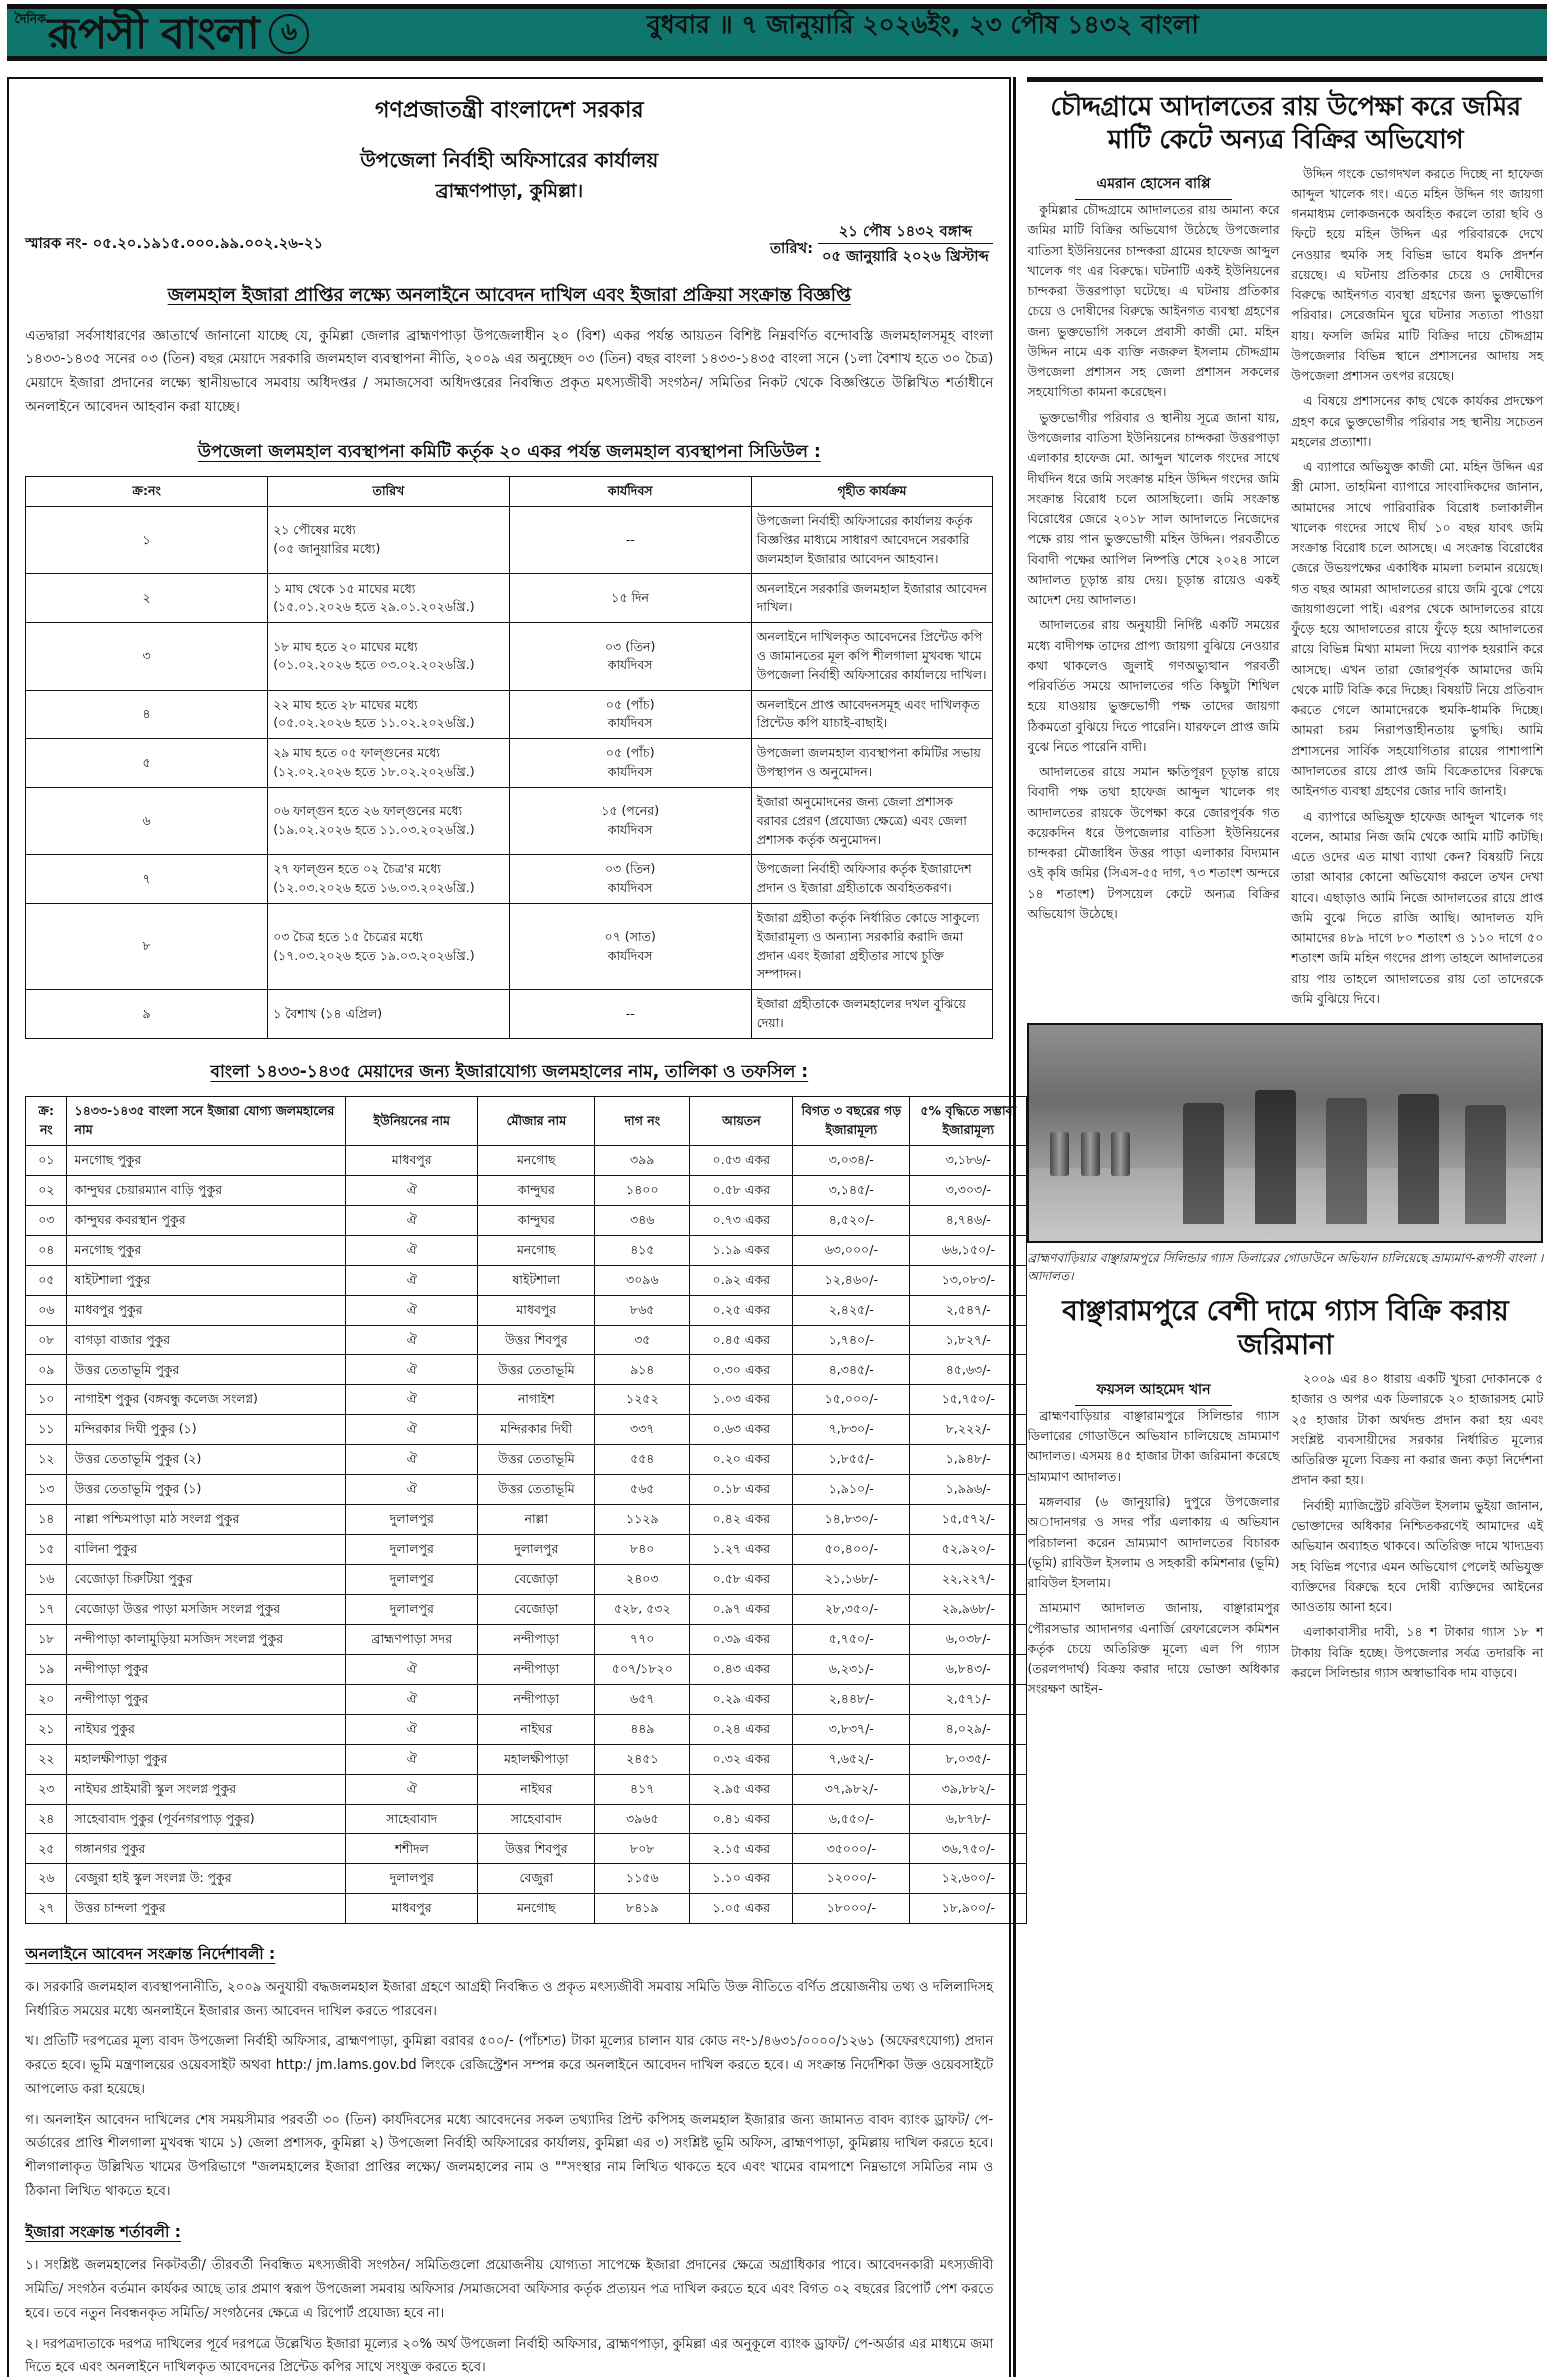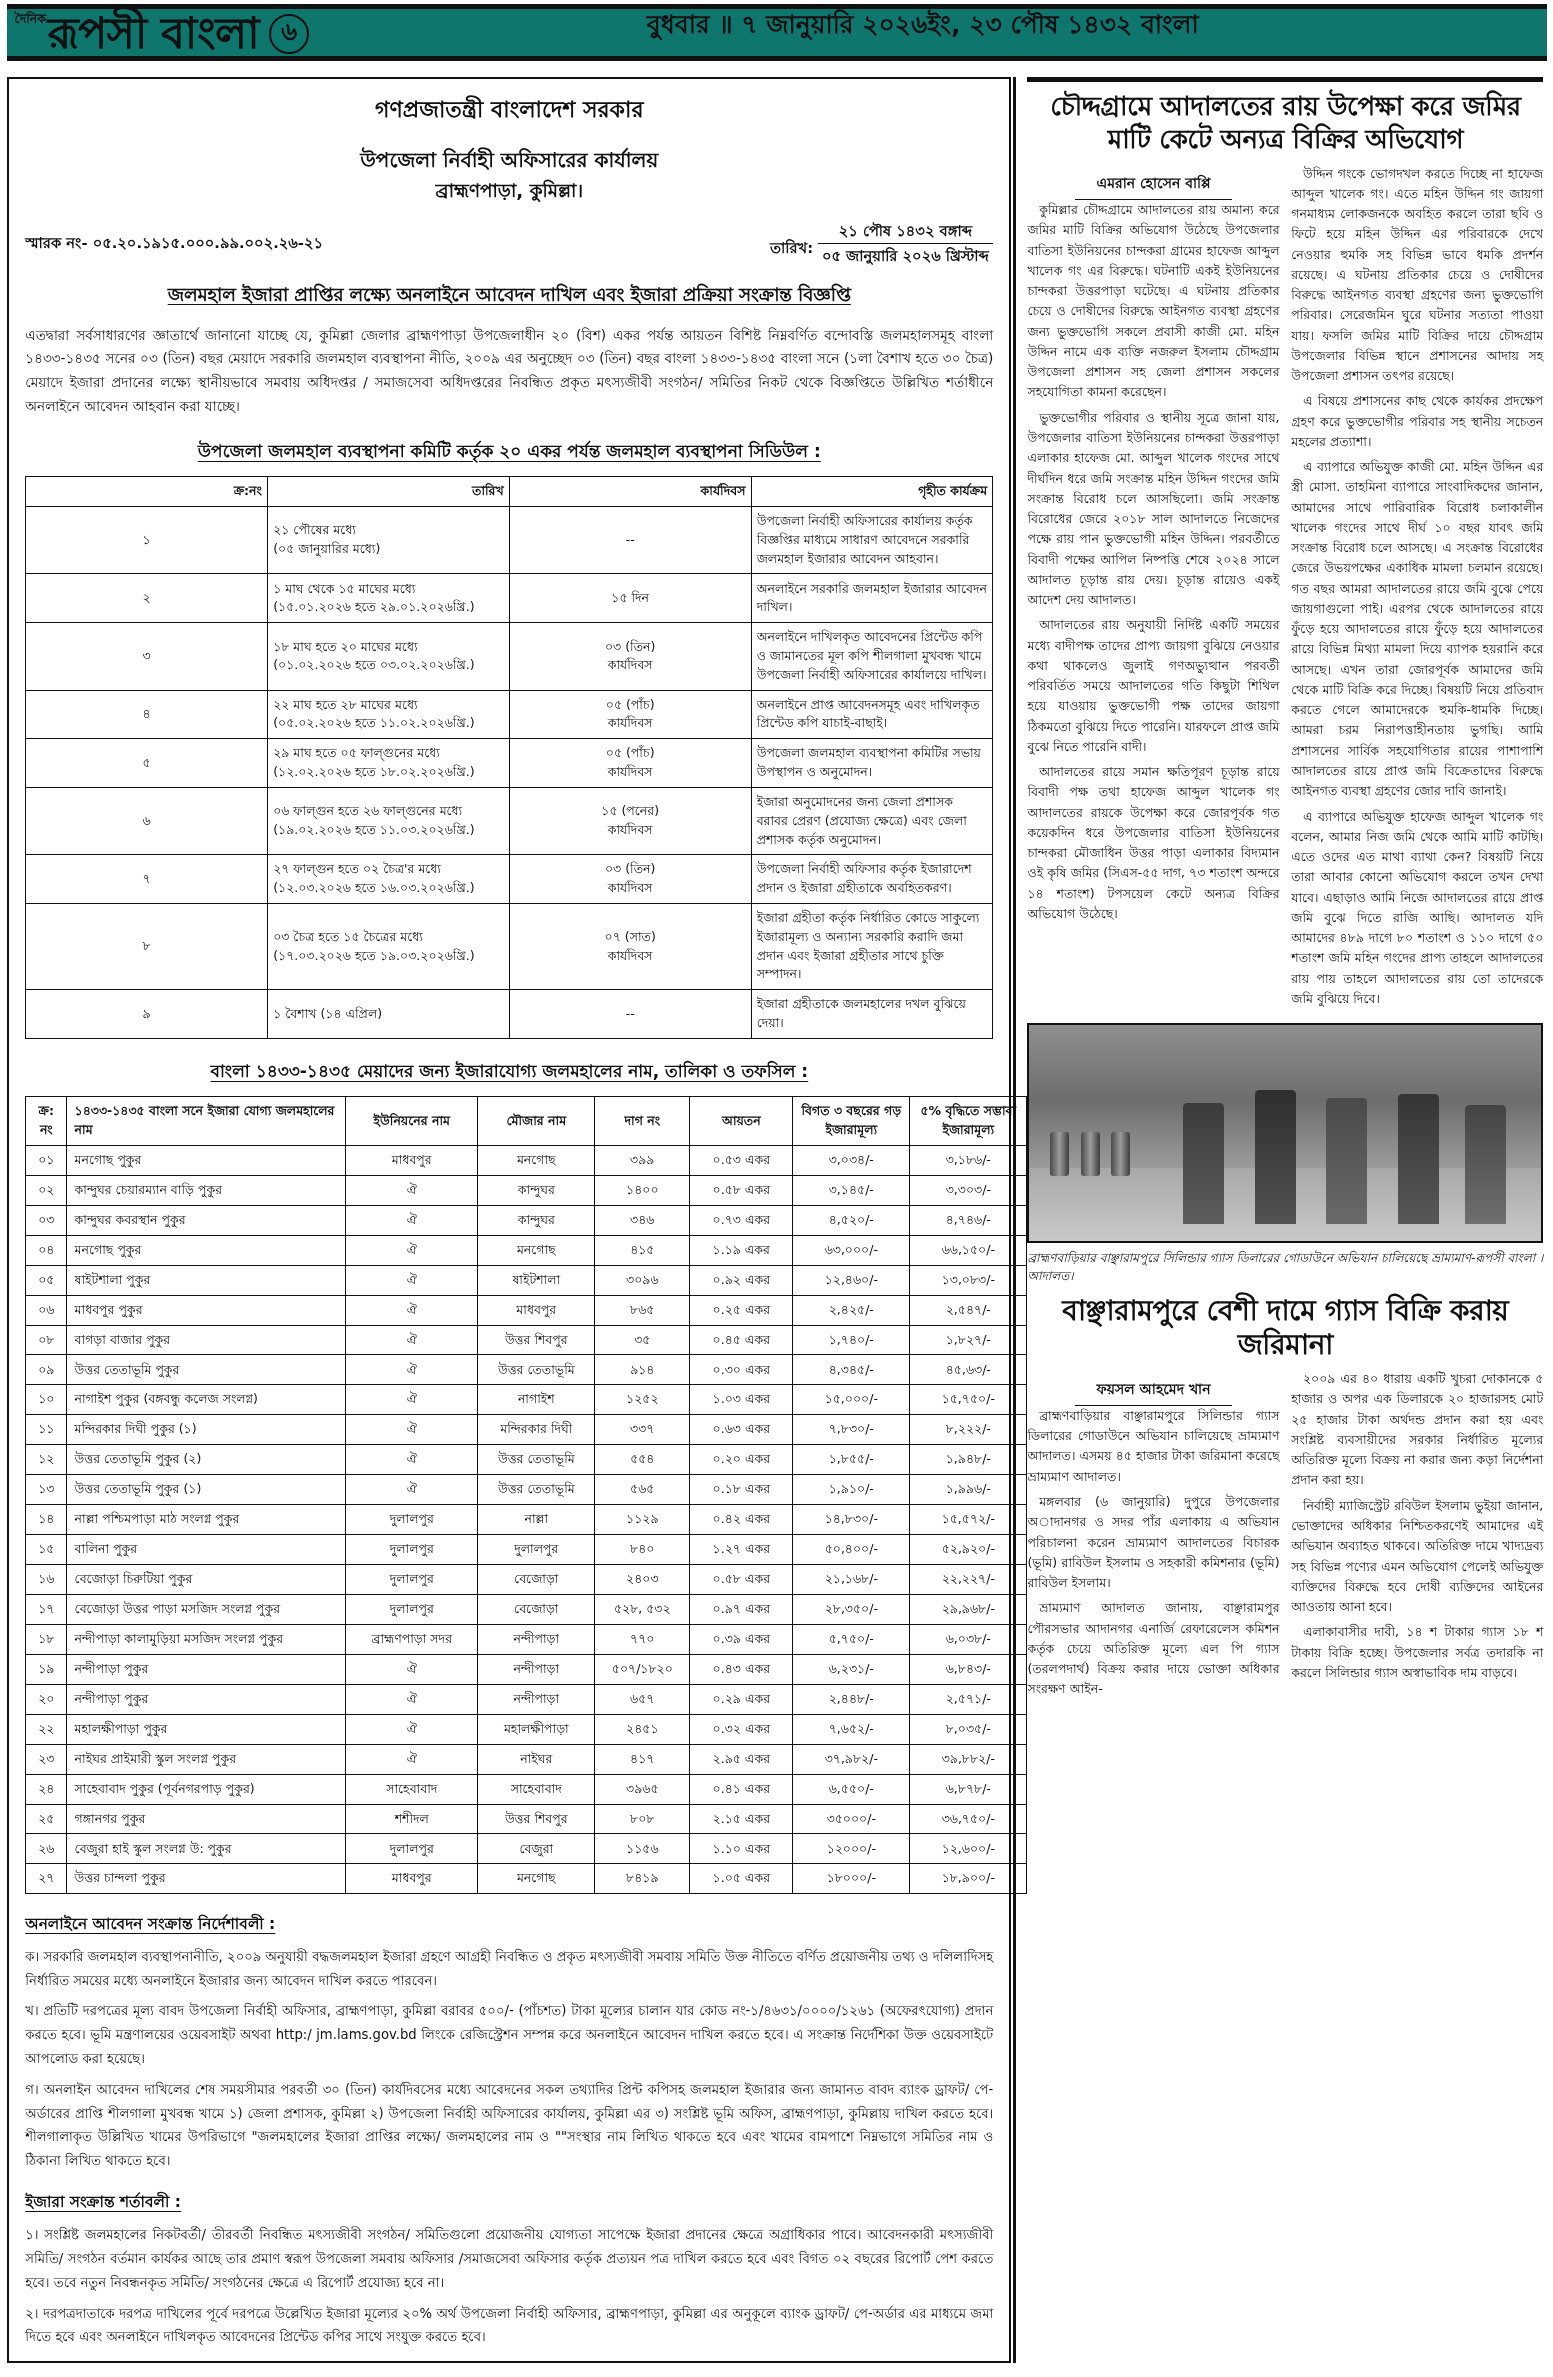--- a/index.html
+++ b/index.html
@@ -104,21 +104,21 @@
   }
 
   table.t {
     width: 100%; border-collapse: collapse; table-layout: fixed;
     font-family: "DejaVu Sans", sans-serif;
   }
   table.t th, table.t td {
     border: 1.5px solid #111; padding: 5.1px 5.1px; font-size: 12.5px;
     vertical-align: middle; line-height: 1.5;
   }
-  table.t th { font-weight: bold; text-align: right; }
+  table.t th { font-weight: bold; text-align: center; }
 
   
   .sched td.c1 { text-align: center; width: 43px; }
   .sched td.c2 { width: 235px; }
   .sched td.c3 { text-align: center; width: 103px; }
   .sched td.c4 { text-align: left; }
   .sched .sub { display: block; }
 
   
   .jm th, .jm td { font-size: 11.7px; padding: 4.4px 3.7px; }
@@ -546,20 +546,30 @@
             </tr>
             <tr>
               <td class="k1">২০</td>
               <td class="k2">নন্দীপাড়া পুকুর</td>
               <td class="k3">ঐ</td>
               <td class="k4">নন্দীপাড়া</td>
               <td class="k5">৬৫৭</td>
               <td class="k6">০.২৯ একর</td>
               <td class="k7">২,৪৪৮/-</td>
               <td class="k8">২,৫৭১/-</td>
+            </tr>
+            <tr>
+              <td class="k1">২১</td>
+              <td class="k2">নাইঘর পুকুর</td>
+              <td class="k3">ঐ</td>
+              <td class="k4">নাইঘর</td>
+              <td class="k5">৪৪৯</td>
+              <td class="k6">০.২৪ একর</td>
+              <td class="k7">৩,৮৩৭/-</td>
+              <td class="k8">৪,০২৯/-</td>
             </tr>
             <tr>
               <td class="k1">২২</td>
               <td class="k2">মহালক্ষীপাড়া পুকুর</td>
               <td class="k3">ঐ</td>
               <td class="k4">মহালক্ষীপাড়া</td>
               <td class="k5">২৪৫১</td>
               <td class="k6">০.৩২ একর</td>
               <td class="k7">৭,৬৫২/-</td>
               <td class="k8">৮,০৩৫/-</td>

